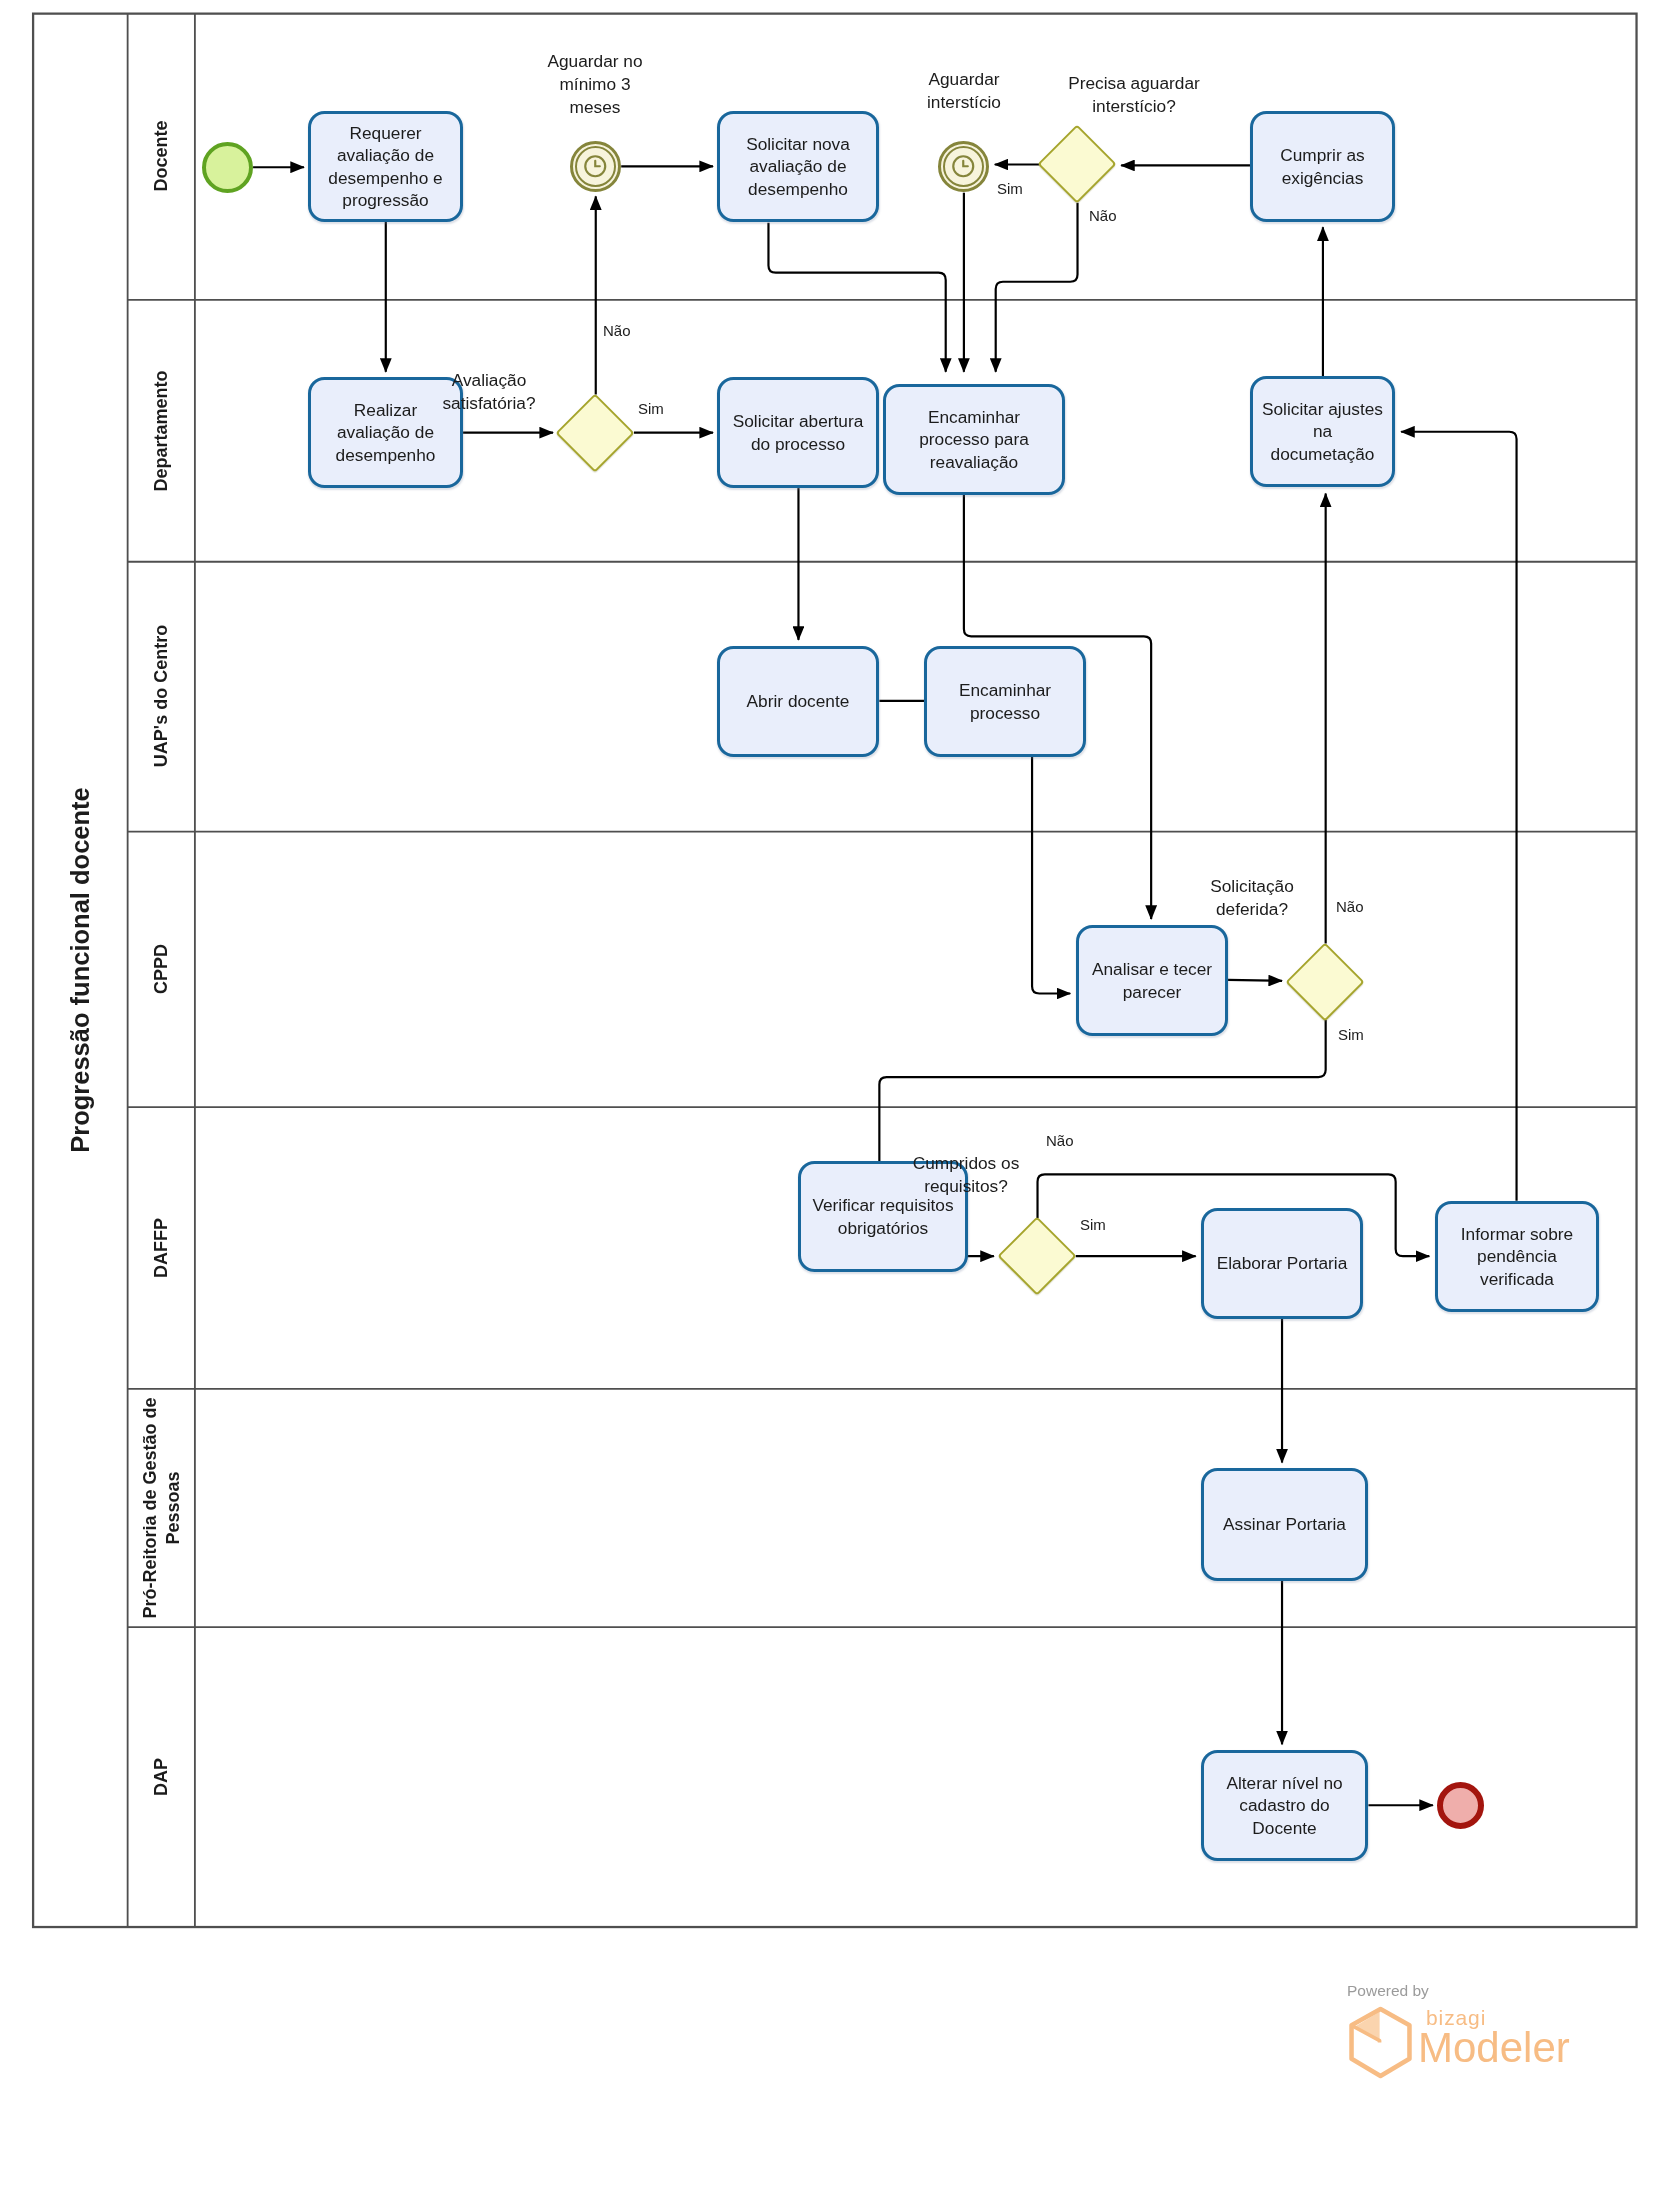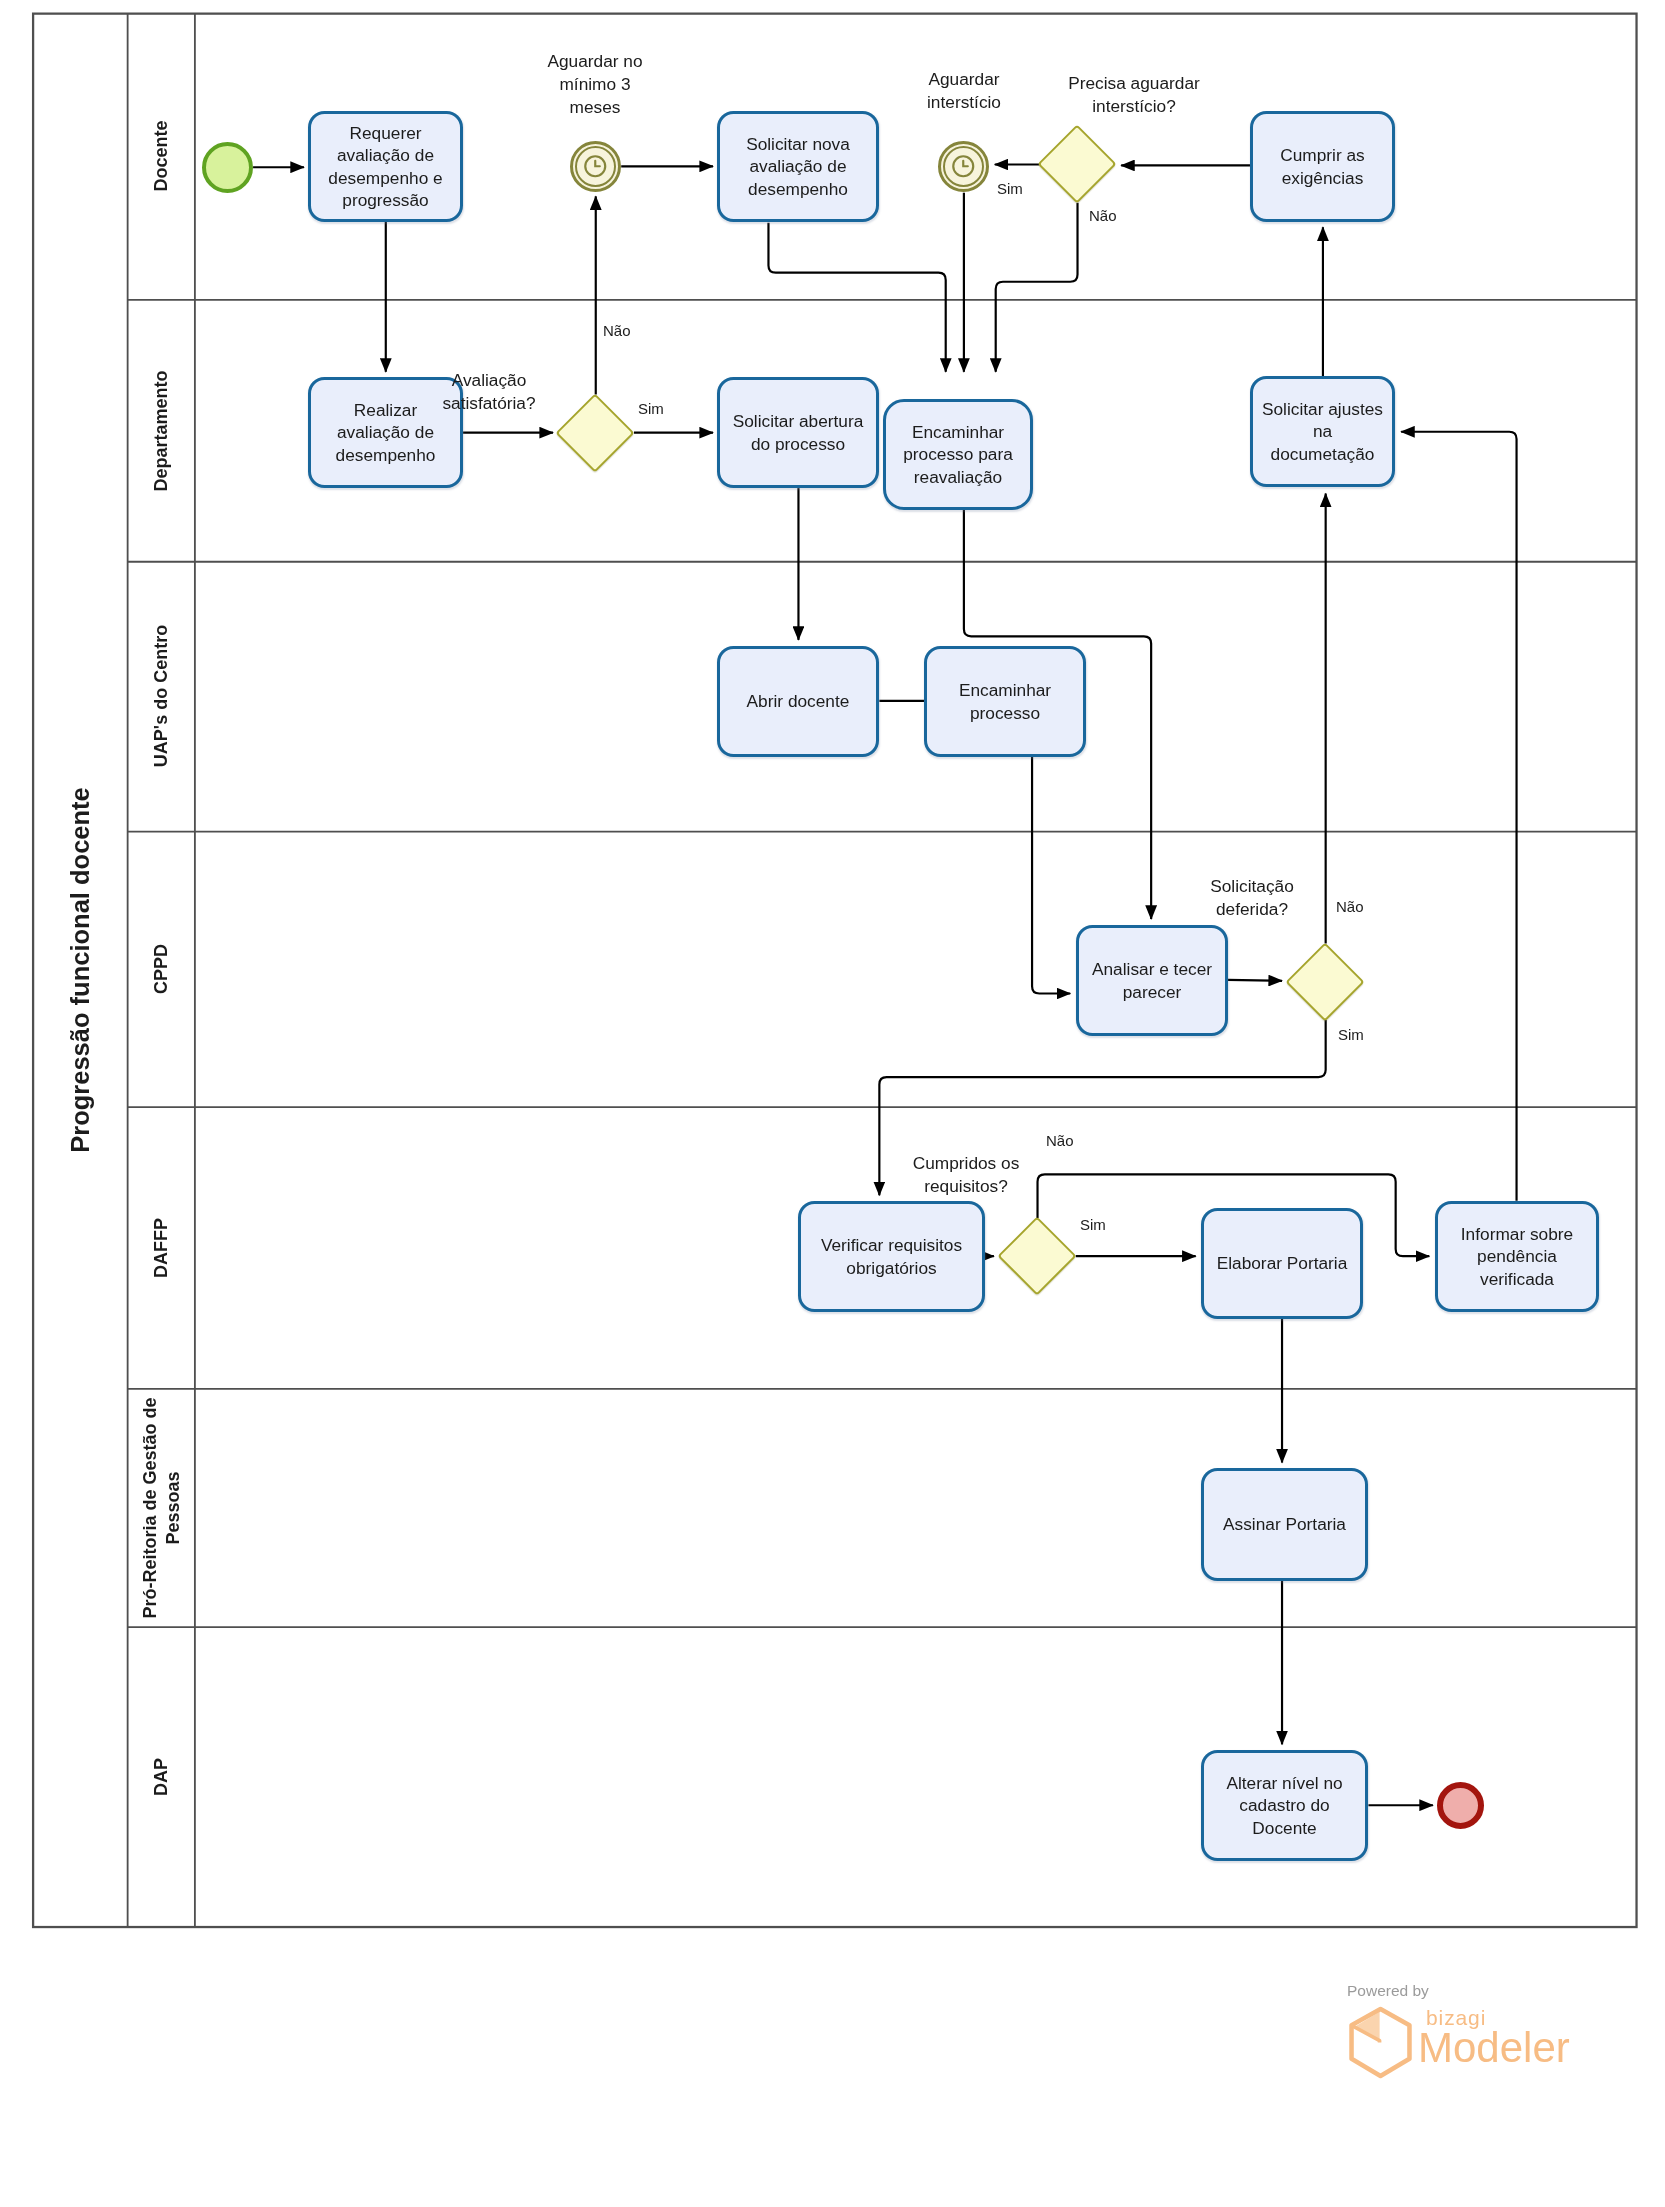--- a/index.html
+++ b/index.html
@@ -136,39 +136,39 @@
   <div class="task" style="left:1250px;top:111px;width:145px;height:111px;">
       <span>Cumprir as exigências</span>
     </div>
 
   <div class="task" style="left:308px;top:377px;width:155px;height:111px;">
       <span>Realizar avaliação de desempenho</span>
     </div>
   <div class="task" style="left:717px;top:377px;width:162px;height:111px;">
       <span>Solicitar abertura do processo</span>
     </div>
-  <div class="task" style="left:883px;top:399px;width:150px;height:111px;border-radius:21px;">
+  <div class="task" style="left:883px;top:384px;width:182px;height:111px;">
       <span>Encaminhar processo para reavaliação</span>
     </div>
   <div class="task" style="left:1250px;top:376px;width:145px;height:111px;">
       <span>Solicitar ajustes na documetação</span>
     </div>
 
   <div class="task" style="left:717px;top:646px;width:162px;height:111px;">
       <span>Abrir docente</span>
     </div>
   <div class="task" style="left:924px;top:646px;width:162px;height:111px;align-items:center;">
       <span>Encaminhar processo</span>
     </div>
 
   <div class="task" style="left:1076px;top:925px;width:152px;height:111px;">
       <span>Analisar e tecer parecer</span>
     </div>
 
-  <div class="task" style="left:798px;top:1201px;width:187px;height:111px;">
+  <div class="task" style="left:798px;top:1161px;width:170px;height:111px;">
       <span>Verificar requisitos obrigatórios</span>
     </div>
   <div class="task" style="left:1201px;top:1201px;width:162px;height:111px;margin-top:7px;">
       <span>Elaborar Portaria</span>
     </div>
   <div class="task" style="left:1435px;top:1201px;width:164px;height:111px;">
       <span>Informar sobre pendência verificada</span>
     </div>
 
   <div class="task" style="left:1201px;top:1468px;width:167px;height:113px;">

